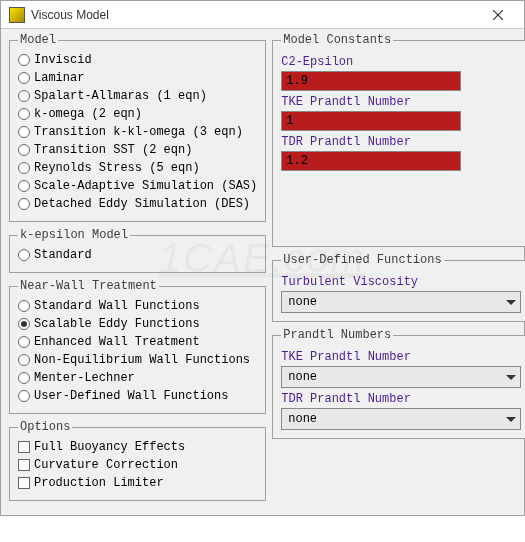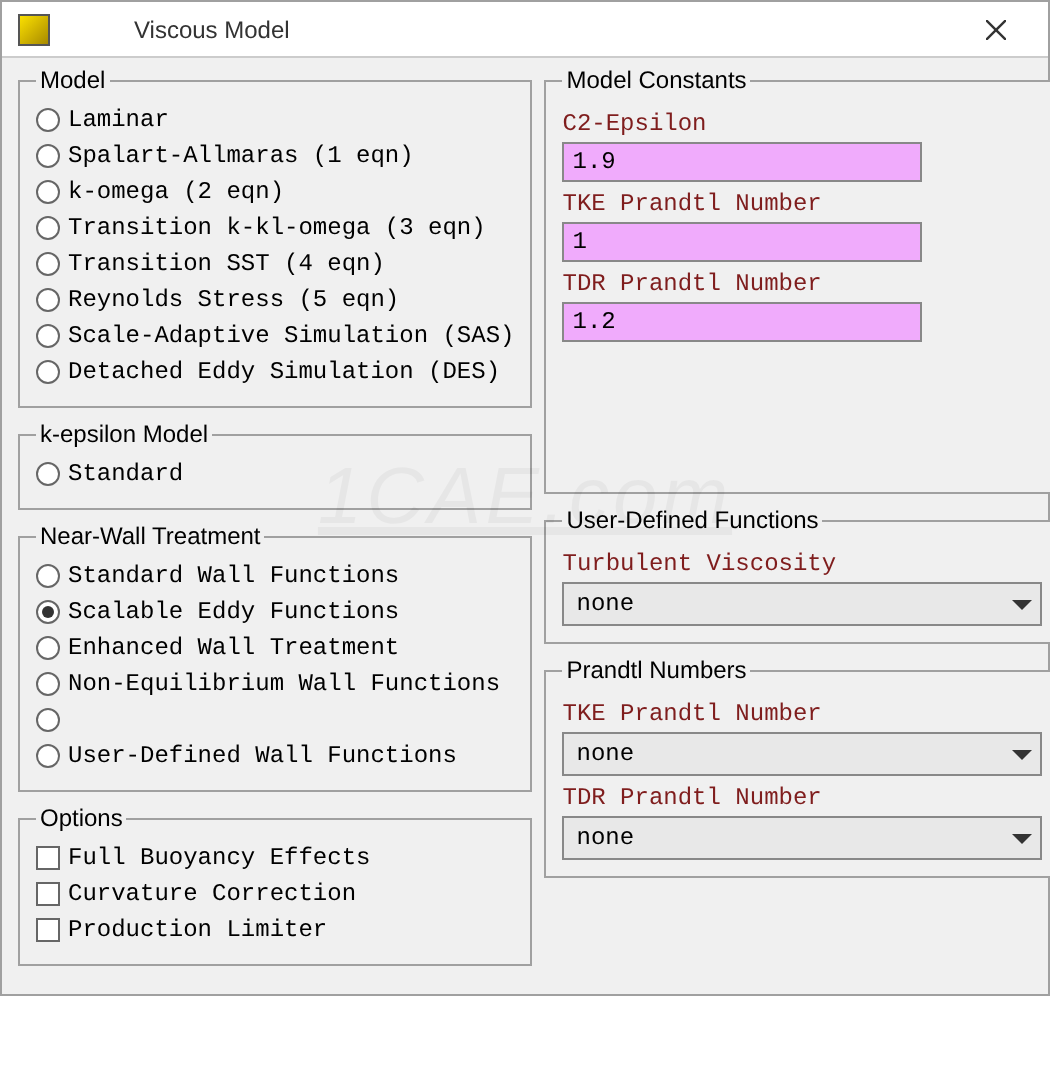--- a/index.html
+++ b/index.html
@@ -25,21 +25,21 @@
     padding: 0 4px 0 8px;
     font-family: "Segoe UI", Arial, sans-serif;
     font-size: 12px;
   }
   .titlebar .app-icon {
     width: 16px; height: 16px;
     background: linear-gradient(135deg,#fbe000 0%,#a88a00 100%);
     border: 1px solid #555;
     margin-right: 6px;
   }
-  .titlebar .title { flex: 1; color:#333;margin-left:36px; }
+  .titlebar .title { flex: 1; color:#333; }
   .titlebar .close {
     width: 44px; height: 24px;
     display: flex; align-items: center; justify-content: center;
     color: #333;
   }
   .titlebar .close svg { width:10px; height:10px; }
   .client {
     background: #f0f0f0;
     padding: 4px 8px 8px 8px;
   }
@@ -48,24 +48,24 @@
     gap: 6px;
   }
   .col { flex: 1; }
   fieldset {
     border: 1px solid #a0a0a0;
     margin: 0 0 6px 0;
     padding: 4px 8px 8px 8px;
     background: #f0f0f0;
   }
   fieldset > legend {
-    font-family: Liberation Sans, sans-serif;
+    font-family: Liberation Mono, monospace;
     font-size: 12px;
     padding: 0 2px;
-    color: #000000;
+    color: #404040;
   }
   .radio-row, .check-row {
     display: flex;
     align-items: center;
     height: 18px;
     gap: 4px;
   }
   .radio {
     width: 12px; height: 12px;
     border-radius: 50%;
@@ -84,29 +84,29 @@
   .check {
     width: 12px; height: 12px;
     border: 1px solid #666;
     background: #fff;
     flex-shrink: 0;
   }
   .lbl { white-space: nowrap; }
   .field-label {
     font-family: "Courier New", monospace;
     font-size: 12px;
-    color: #7f1d1d;
+    color: #4c1d95;
     margin-top: 4px;
     margin-bottom: 2px;
   }
   .text-input {
     width: 180px;
     height: 20px;
     border: 1px solid #888;
-    background: #f0abfc;
+    background: #b91c1c;
     font-family: "Courier New", monospace;
     font-size: 12px;
     padding: 2px 4px;
   }
   .combo {
     width: 240px;
     height: 22px;
     border: 1px solid #888;
     background: #e8e8e8;
     display: flex;
@@ -160,37 +160,41 @@
     <div class="watermark">1CAE.com</div>
 
     <div class="cols">
 
       <div class="col">
 
         <fieldset>
           <legend>Model</legend>
           <div class="radio-row">
               <span class="radio"></span>
+              <span class="lbl">Inviscid</span>
+            </div>
+          <div class="radio-row">
+              <span class="radio"></span>
               <span class="lbl">Laminar</span>
             </div>
           <div class="radio-row">
               <span class="radio"></span>
               <span class="lbl">Spalart-Allmaras (1 eqn)</span>
             </div>
           <div class="radio-row">
               <span class="radio"></span>
               <span class="lbl">k-omega (2 eqn)</span>
             </div>
           <div class="radio-row">
               <span class="radio"></span>
               <span class="lbl">Transition k-kl-omega (3 eqn)</span>
             </div>
           <div class="radio-row">
               <span class="radio"></span>
-              <span class="lbl">Transition SST (4 eqn)</span>
+              <span class="lbl">Transition SST (2 eqn)</span>
             </div>
           <div class="radio-row">
               <span class="radio"></span>
               <span class="lbl">Reynolds Stress (5 eqn)</span>
             </div>
           <div class="radio-row">
               <span class="radio"></span>
               <span class="lbl">Scale-Adaptive Simulation (SAS)</span>
             </div>
           <div class="radio-row">
@@ -220,20 +224,21 @@
           <div class="radio-row">
               <span class="radio"></span>
               <span class="lbl">Enhanced Wall Treatment</span>
             </div>
           <div class="radio-row">
               <span class="radio"></span>
               <span class="lbl">Non-Equilibrium Wall Functions</span>
             </div>
           <div class="radio-row">
               <span class="radio"></span>
+              <span class="lbl">Menter-Lechner</span>
             </div>
           <div class="radio-row">
               <span class="radio"></span>
               <span class="lbl">User-Defined Wall Functions</span>
             </div>
         </fieldset>
 
         <fieldset>
           <legend>Options</legend>
           <div class="check-row">

